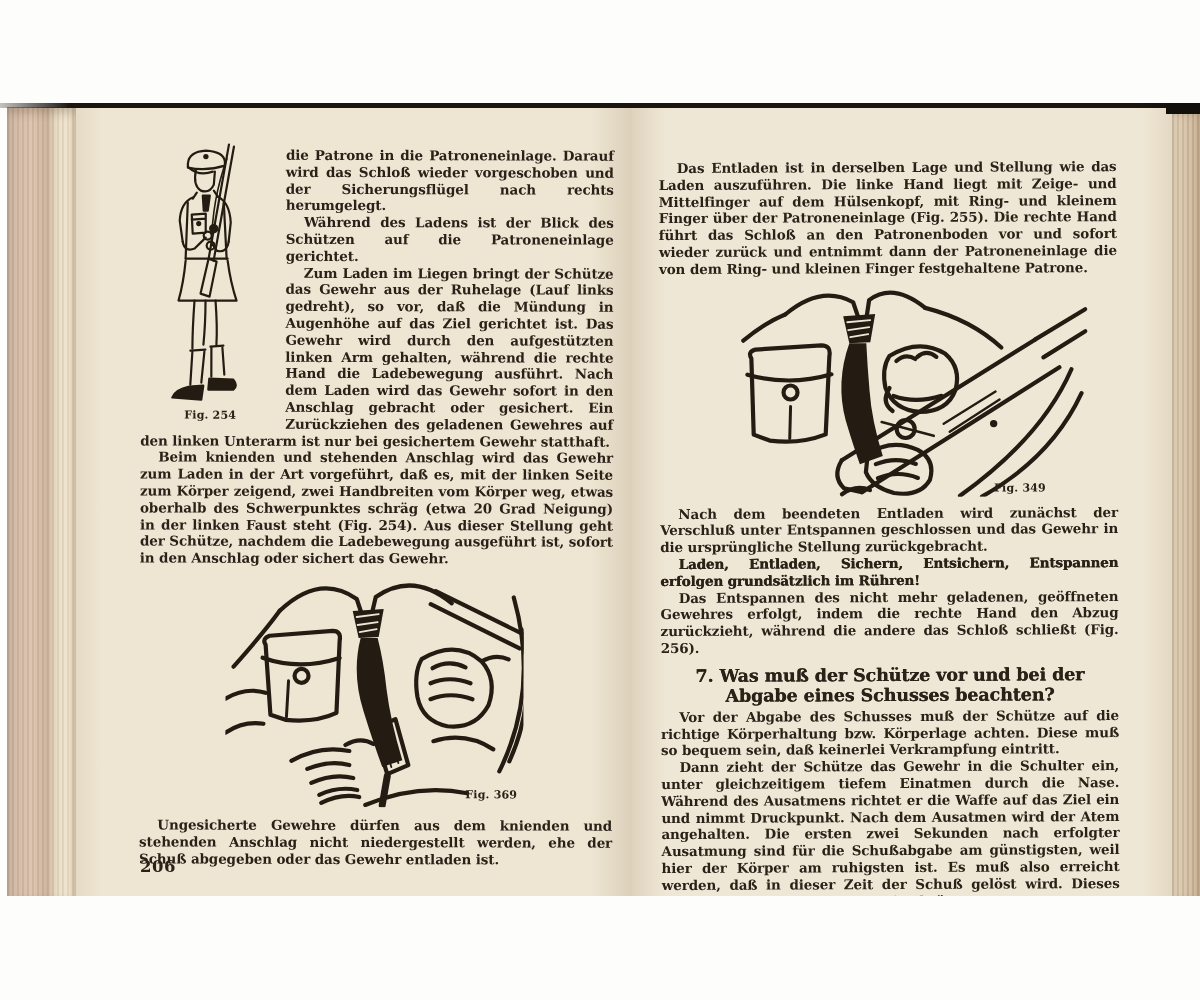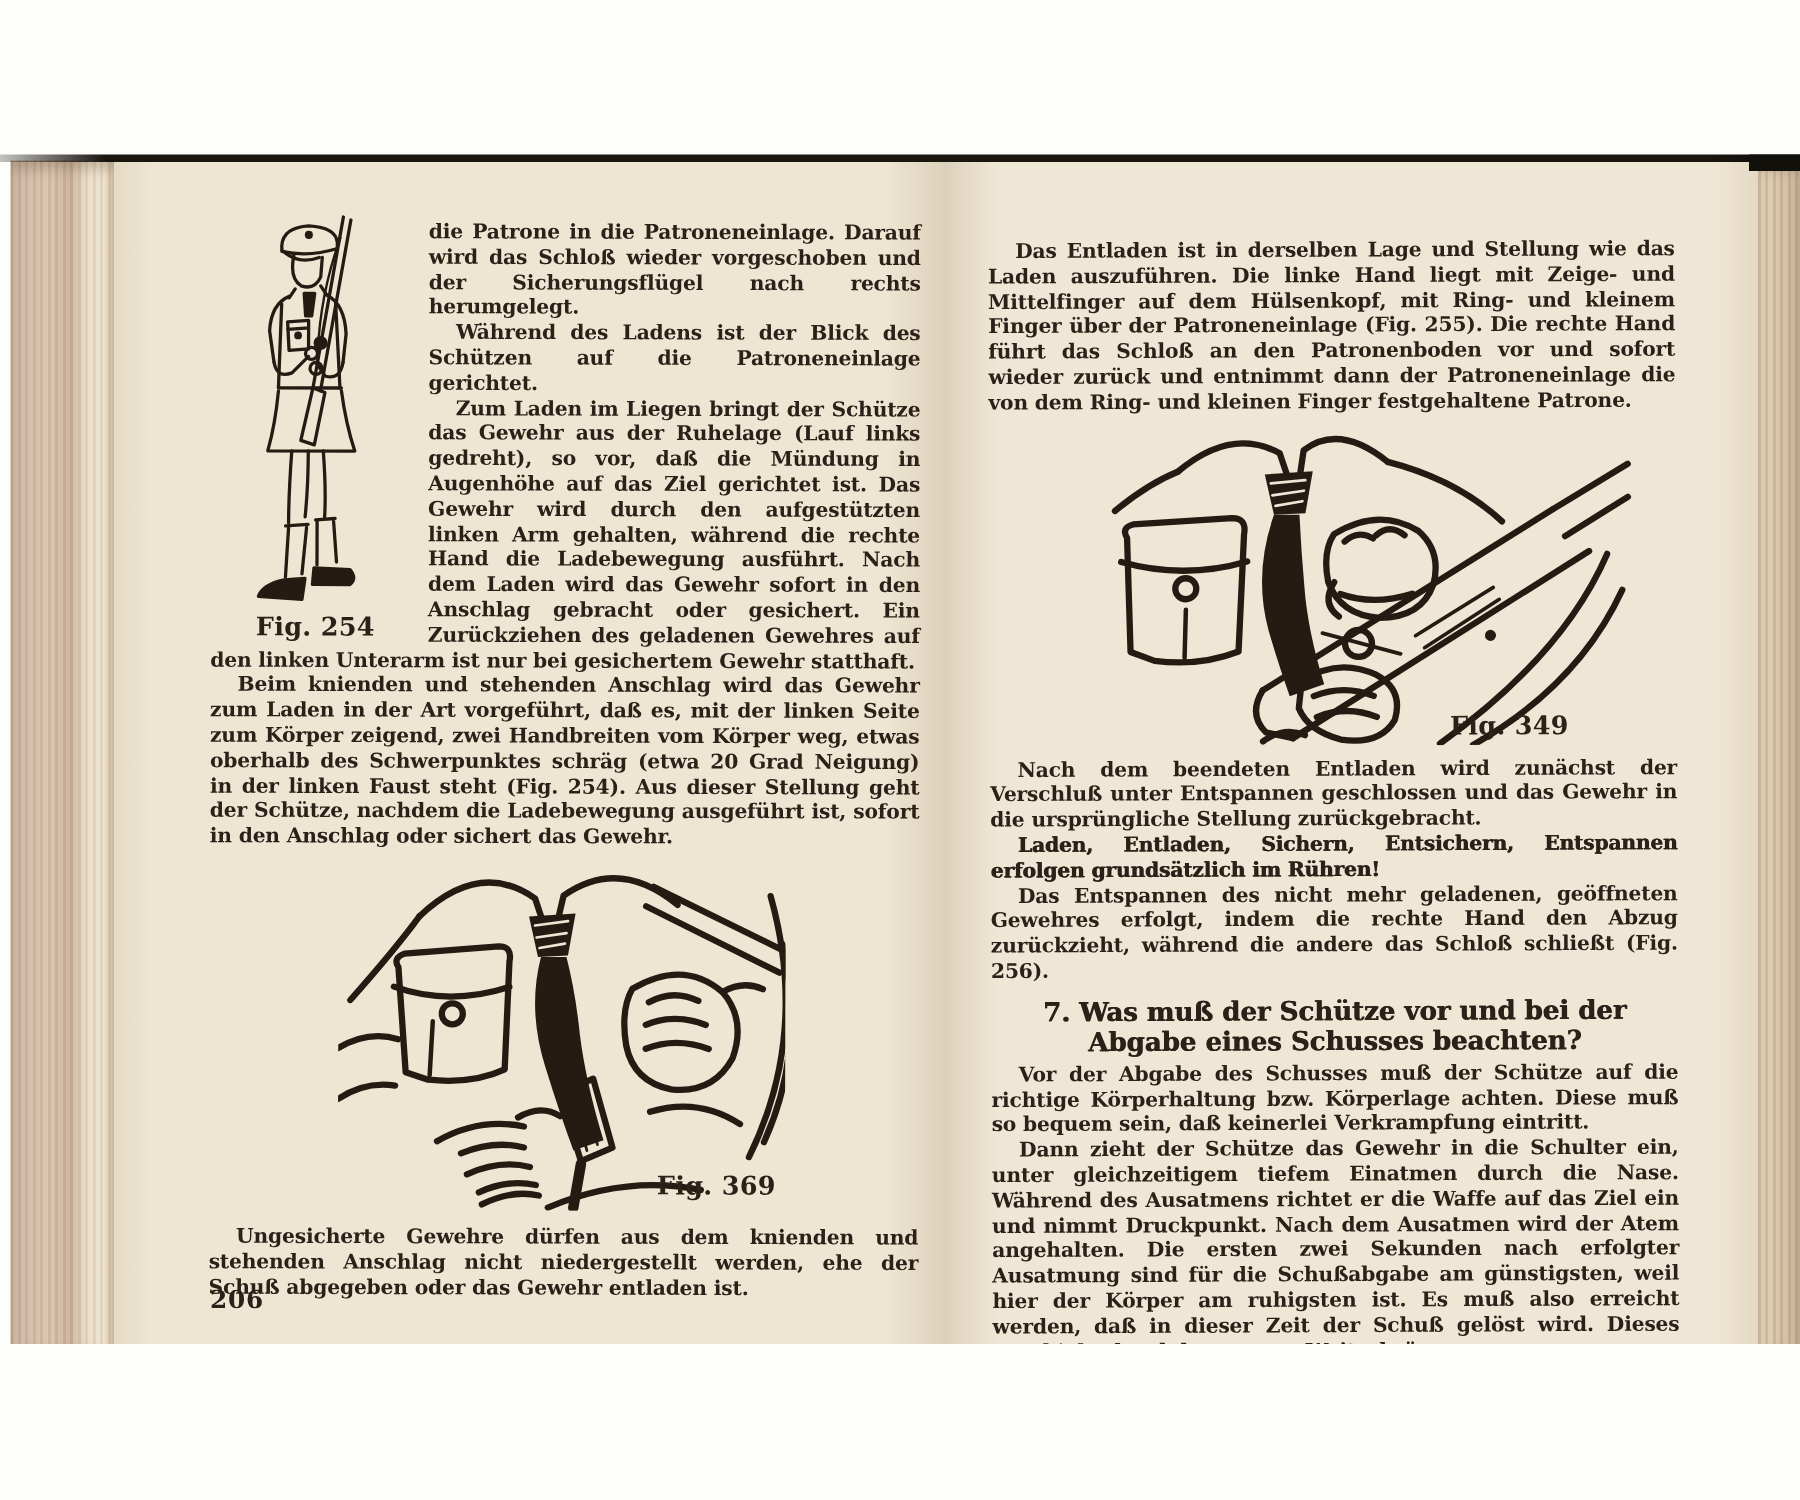--- a/index.html
+++ b/index.html
@@ -40,21 +40,21 @@
   p.bodytext{
     margin:0;font-size:13.5px;line-height:16.8px;font-weight:700;
     letter-spacing:-.12px;text-align:justify;text-justify:inter-word;
   }
   p.ind{text-indent:1.35em;}
   p.emph{text-shadow:.45px 0 0 currentColor;}
   .section-heading{
     margin:9px 6px 3px 6px;font-size:17.5px;line-height:20px;font-weight:700;
     text-align:center;text-shadow:.4px 0 0 currentColor;letter-spacing:-.1px;
   }
-  .fig-caption{font-size:17px;font-weight:700;letter-spacing:.2px;}
+  .fig-caption{font-size:11px;font-weight:700;letter-spacing:.2px;}
   .page-number{position:absolute;left:64px;bottom:20px;font-size:16.5px;font-weight:700;letter-spacing:.5px;text-align:right;}
 
   
   .fig254{float:left;width:124px;margin:-6px 13px 2px 8px;text-align:center;}
   .fig254 svg{display:block;width:122px;height:266px;margin:0 auto;}
   .fig254 .fig-caption{display:block;margin-top:2px;}
   .figblock{position:relative;}
   .fig255{width:298px;height:236px;margin:4px 0 10px 86px;}
   .fig255 svg{width:298px;height:236px;display:block;}
   .fig255 .fig-caption{position:absolute;right:6px;bottom:6px;}

